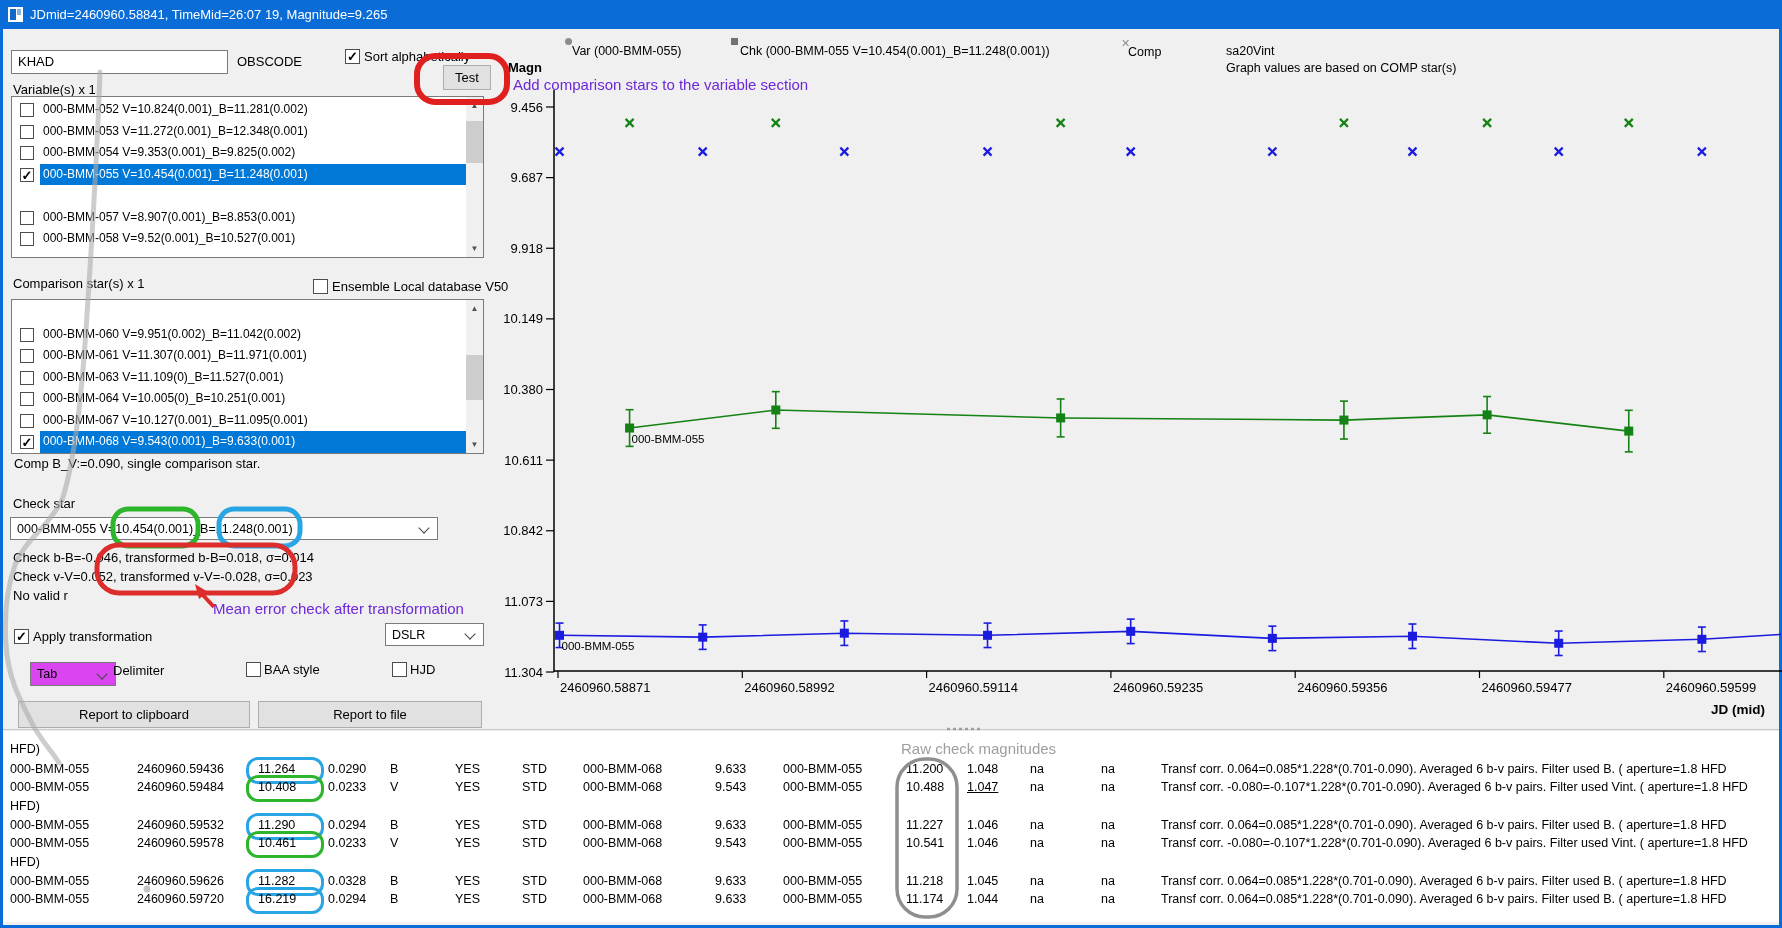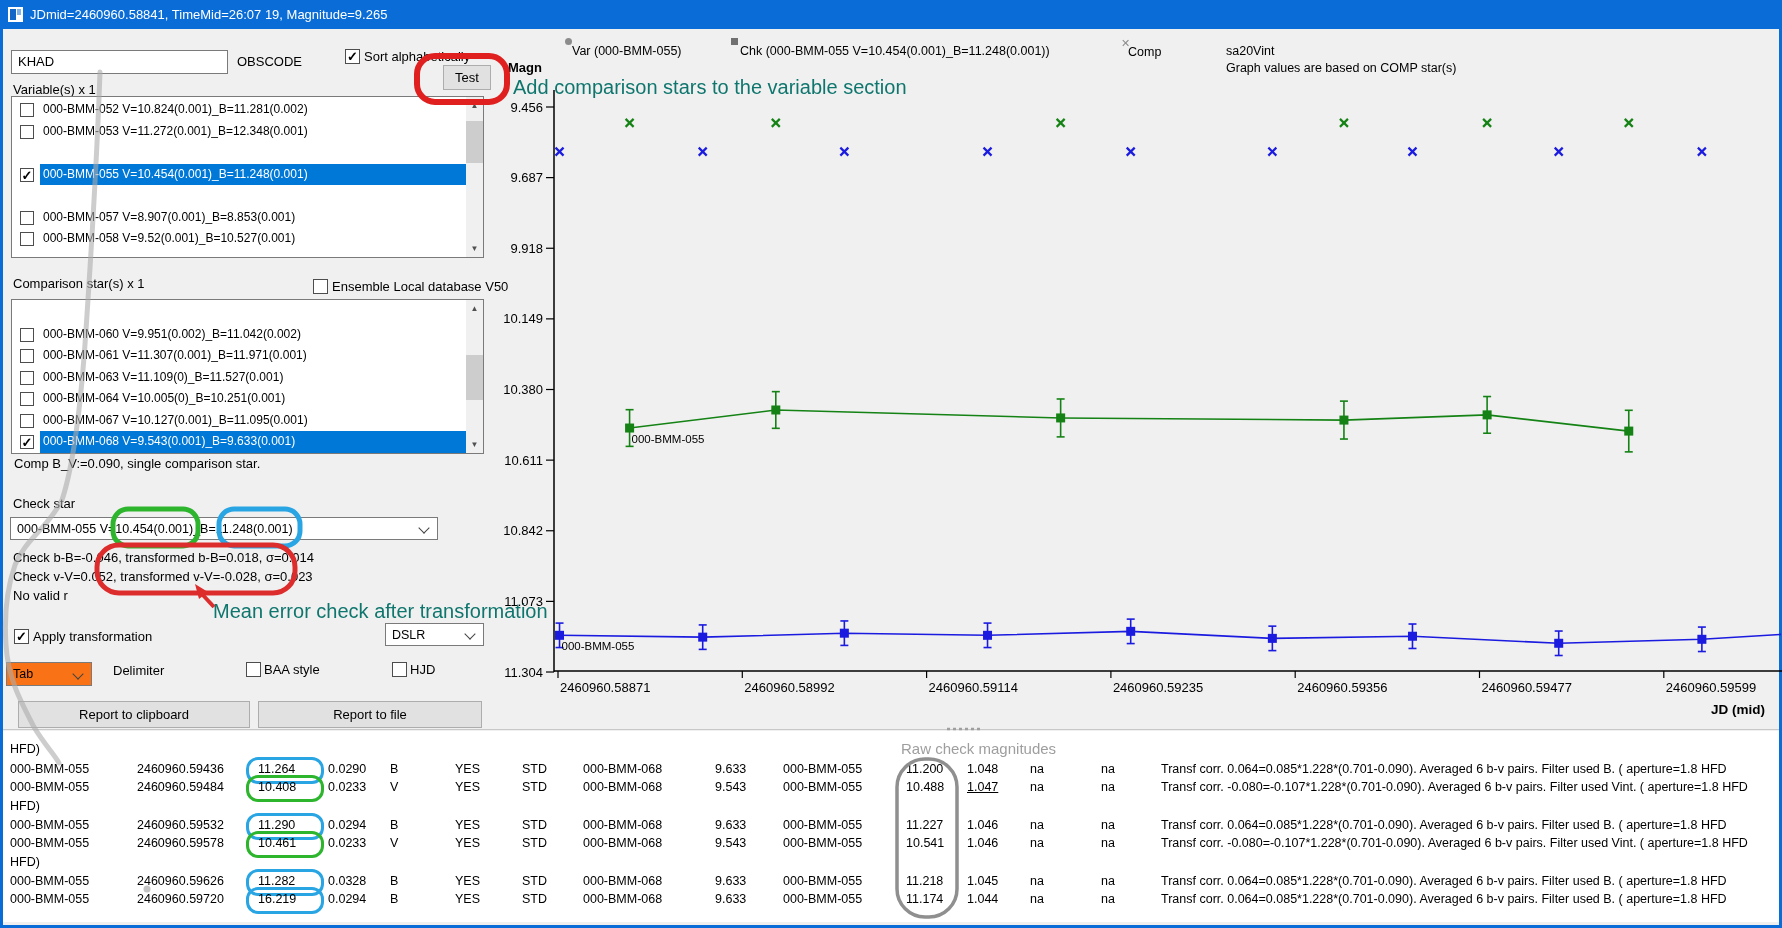--- a/index.html
+++ b/index.html
@@ -19,21 +19,21 @@
   .li-row{position:absolute;left:1px;height:21.5px;width:453px;font-size:12px}
   .li-row .cb{left:7px;top:4px}
   .li-label{position:absolute;left:27px;top:0;line-height:21.5px;white-space:nowrap;padding:0 3px}
   .li-row.sel .li-label{background:#0078d7;color:#fff;right:0}
   .sb{position:absolute;width:17px;background:#f0f0f0}
   .sb-btn{position:absolute;left:0;width:17px;height:17px;background:#f0f0f0;color:#505050;font-size:8px;text-align:center;line-height:17px}
   .sb-thumb{position:absolute;left:0;width:17px;background:#cdcdcd}
   .combo{position:absolute;background:#fff;border:1px solid #7a7a7a;font-size:12.5px}
   .combo .val{position:absolute;left:6px;top:0;bottom:0;display:flex;align-items:center;white-space:nowrap}
   .chev{position:absolute;width:7px;height:7px;border-right:1.6px solid #444;border-bottom:1.6px solid #444;transform:rotate(45deg)}
-  .red-txt{color:#0f766e;font-size:20px;white-space:nowrap}
+  .red-txt{color:#6d28d9;font-size:15px;white-space:nowrap}
   .gray-txt{color:#9e9e9e;font-size:15px;white-space:nowrap}
   .legend-txt{font-size:12.5px;white-space:nowrap}
   .bold{font-weight:bold}
   #report-area{position:absolute;left:3px;top:731px;width:1776px;height:191px;background:#fff}
   .rpt-cell{position:absolute;font-size:12.5px;white-space:nowrap;line-height:18px}
   .mag-oval{position:absolute;width:72px;height:21px;border-radius:12px;border-style:solid;border-width:3px}
   svg{position:absolute;left:0;top:0}
   svg text{font-family:"Liberation Sans",sans-serif}
 </style>
 </head>
@@ -68,20 +68,24 @@
 <div class="abs lbl" style="left:13px;top:82px">Variable(s) x 1</div>
 <div class="listbox" id="var-list" style="left:11px;top:96px;width:471px;height:160px">
     <div class="li-row" style="top: 2px;">
       <span class="cb" style="width: 12px; height: 12px;"></span>
       <span class="li-label">000-BMM-052 V=10.824(0.001)_B=11.281(0.002)</span>
     </div>
     <div class="li-row" style="top: 23.5px;">
       <span class="cb" style="width: 12px; height: 12px;"></span>
       <span class="li-label">000-BMM-053 V=11.272(0.001)_B=12.348(0.001)</span>
     </div>
+    <div class="li-row" style="top: 45px;">
+      <span class="cb" style="width: 12px; height: 12px;"></span>
+      <span class="li-label">000-BMM-054 V=9.353(0.001)_B=9.825(0.002)</span>
+    </div>
     <div class="li-row sel" style="top: 66.5px;">
       <span class="cb" style="width: 12px; height: 12px;">✓</span>
       <span class="li-label">000-BMM-055 V=10.454(0.001)_B=11.248(0.001)</span>
     </div>
     <div class="li-row" style="top: 109.5px;">
       <span class="cb" style="width: 12px; height: 12px;"></span>
       <span class="li-label">000-BMM-057 V=8.907(0.001)_B=8.853(0.001)</span>
     </div>
     <div class="li-row" style="top: 131px;">
       <span class="cb" style="width: 12px; height: 12px;"></span>
@@ -140,21 +144,21 @@
 <div class="abs lbl" style="left:13px;top:588px">No valid r</div>
 <div class="abs red-txt" style="left:213px;top:600px">Mean error check after transformation</div>
 
 <span class="cb" style="left:14px;top:629px">✓</span>
 <div class="abs lbl" style="left:33px;top:629px">Apply transformation</div>
 <div class="combo" style="left:385px;top:623px;width:97px;height:21px">
   <span class="val">DSLR</span>
   <span class="chev" style="right:9px;top:6px"></span>
 </div>
 
-<div class="combo" style="left:6px;top:662px;width:84px;height:22px;background:#f97316">
+<div class="combo" style="left:30px;top:662px;width:84px;height:22px;background:#d946ef">
   <span class="val">Tab</span>
   <span class="chev" style="right:9px;top:7px"></span>
 </div>
 <div class="abs lbl" style="left:113px;top:663px">Delimiter</div>
 <span class="cb" style="left:246px;top:662px"></span>
 <div class="abs lbl" style="left:264px;top:662px">BAA style</div>
 <span class="cb" style="left:392px;top:662px"></span>
 <div class="abs lbl" style="left:410px;top:662px">HJD</div>
 
 <div class="abs btn" style="left:18px;top:701px;width:230px;height:25px;line-height:25px">Report to clipboard</div>

